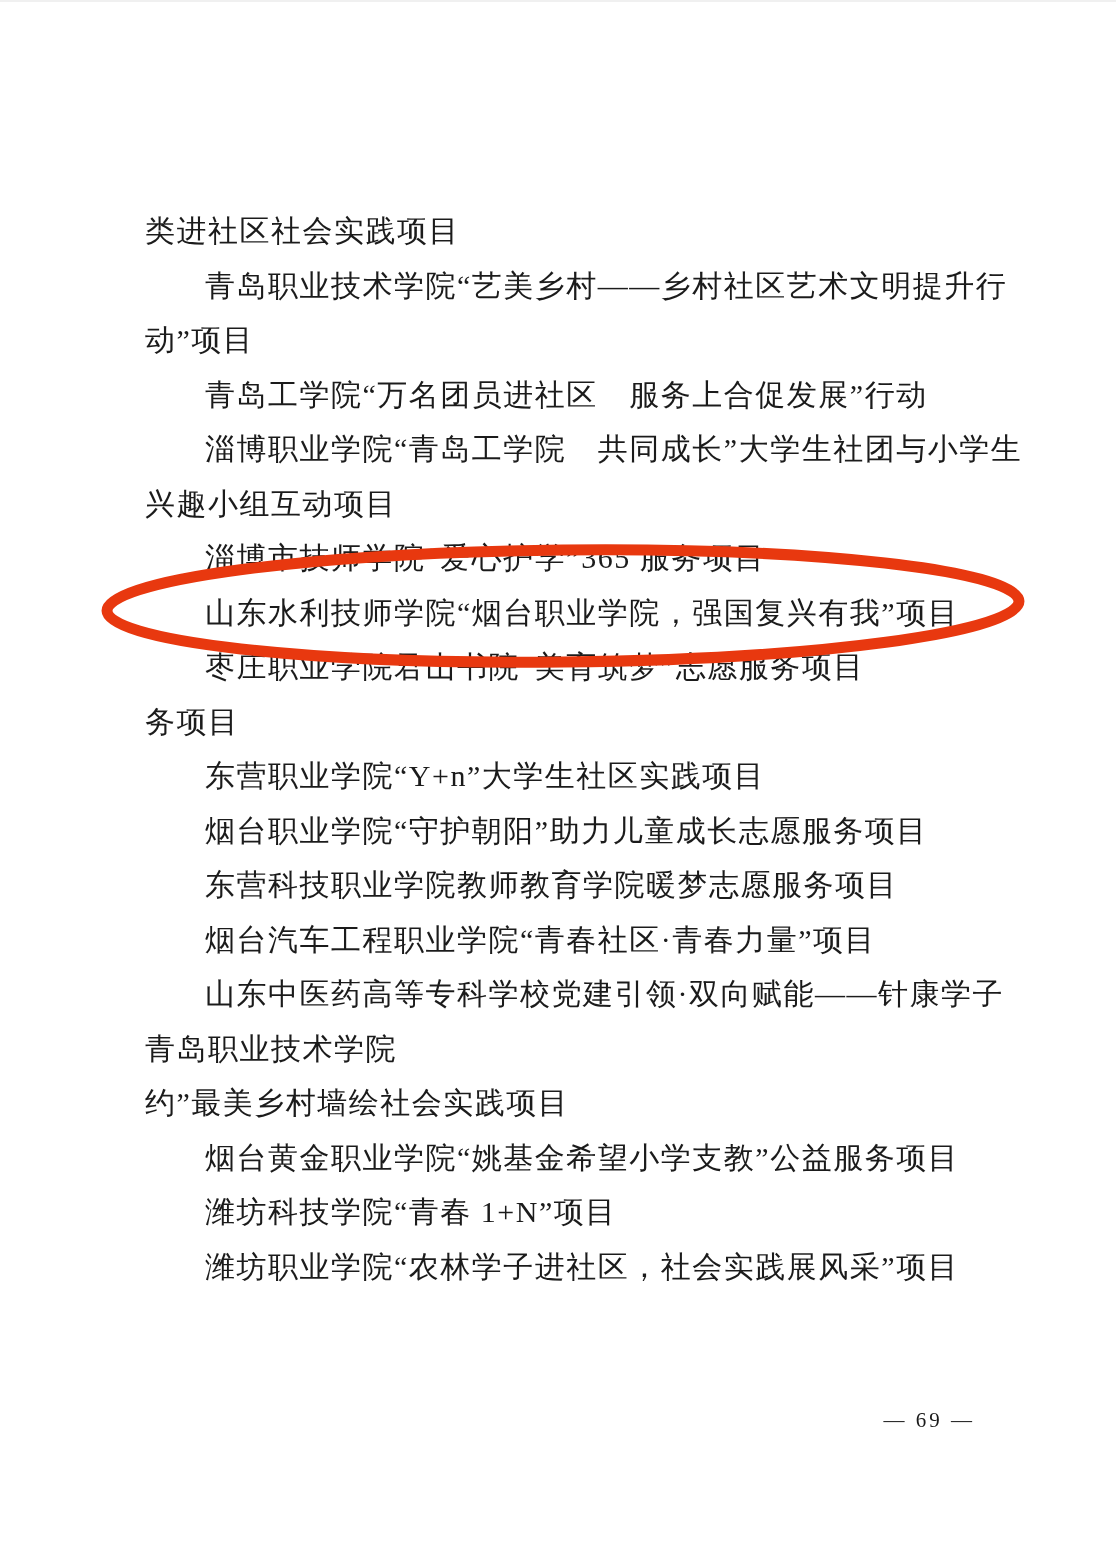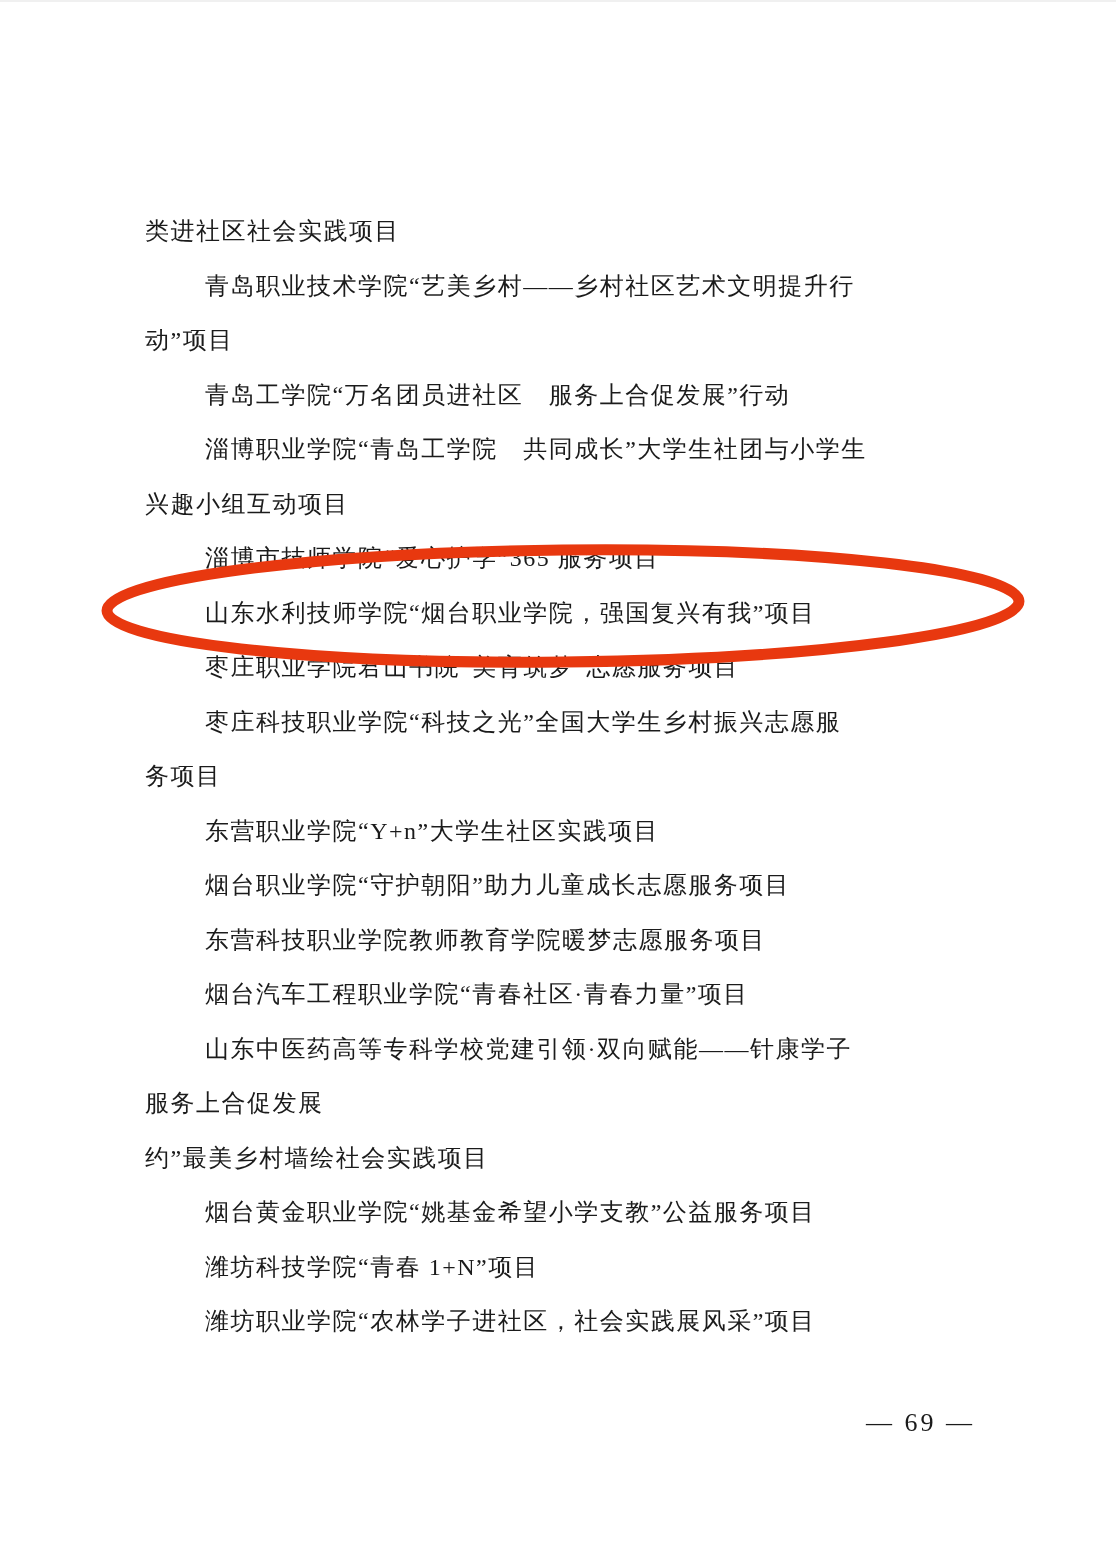--- a/index.html
+++ b/index.html
@@ -24,34 +24,34 @@
     border-top: 2px solid #f0f0f0;
     box-sizing: border-box;
   }
   .text-block {
     position: absolute;
     left: 145px;
     top: 202px;
     width: 840px;
   }
   .line {
-    font-size: 24px;
+    font-size: 30px;
     height: 54.5px;
     line-height: 54.5px;
     letter-spacing: 1.5px;
     white-space: nowrap;
   }
   .line.indent {
     padding-left: 60px;
   }
   .page-number {
     position: absolute;
     top: 1406px;
     right: 141px;
-    font-size: 26px;
+    font-size: 21px;
     letter-spacing: 3px;
     white-space: nowrap;
   }
   svg.annotation-layer {
     position: absolute;
     left: 0; top: 0;
     width: 1116px;
     height: 1550px;
     pointer-events: none;
   }
@@ -64,28 +64,27 @@
   <div class="text-block">
       <div class="line">类进社区社会实践项目</div>
       <div class="line indent">青岛职业技术学院“艺美乡村——乡村社区艺术文明提升行</div>
       <div class="line">动”项目</div>
       <div class="line indent">青岛工学院“万名团员进社区　服务上合促发展”行动</div>
       <div class="line indent">淄博职业学院“青岛工学院　共同成长”大学生社团与小学生</div>
       <div class="line">兴趣小组互动项目</div>
       <div class="line indent">淄博市技师学院“爱心护学”365 服务项目</div>
       <div class="line indent">山东水利技师学院“烟台职业学院，强国复兴有我”项目</div>
       <div class="line indent">枣庄职业学院君山书院“美育筑梦”志愿服务项目</div>
-      <div class="line indent">枣庄科技职业学院“科技之光”全国大学生乡村振兴志愿服</div>
       <div class="line">务项目</div>
       <div class="line indent">东营职业学院“Y+n”大学生社区实践项目</div>
       <div class="line indent">烟台职业学院“守护朝阳”助力儿童成长志愿服务项目</div>
       <div class="line indent">东营科技职业学院教师教育学院暖梦志愿服务项目</div>
       <div class="line indent">烟台汽车工程职业学院“青春社区·青春力量”项目</div>
       <div class="line indent">山东中医药高等专科学校党建引领·双向赋能——针康学子</div>
-      <div class="line">服务上合促发展</div>
+      <div class="line">青岛职业技术学院</div>
       <div class="line">约”最美乡村墙绘社会实践项目</div>
       <div class="line indent">烟台黄金职业学院“姚基金希望小学支教”公益服务项目</div>
       <div class="line indent">潍坊科技学院“青春 1+N”项目</div>
       <div class="line indent">潍坊职业学院“农林学子进社区，社会实践展风采”项目</div>
     </div>
 
   <div class="page-number">— 69 —</div>
 
   <svg class="annotation-layer" viewBox="0 0 1116 1550" xmlns="http://www.w3.org/2000/svg">
     <ellipse cx="563" cy="604" rx="456" ry="56" fill="none" stroke="#e8380f" stroke-width="11" stroke-linecap="round" transform="rotate(-0.6 563 604)"></ellipse>

